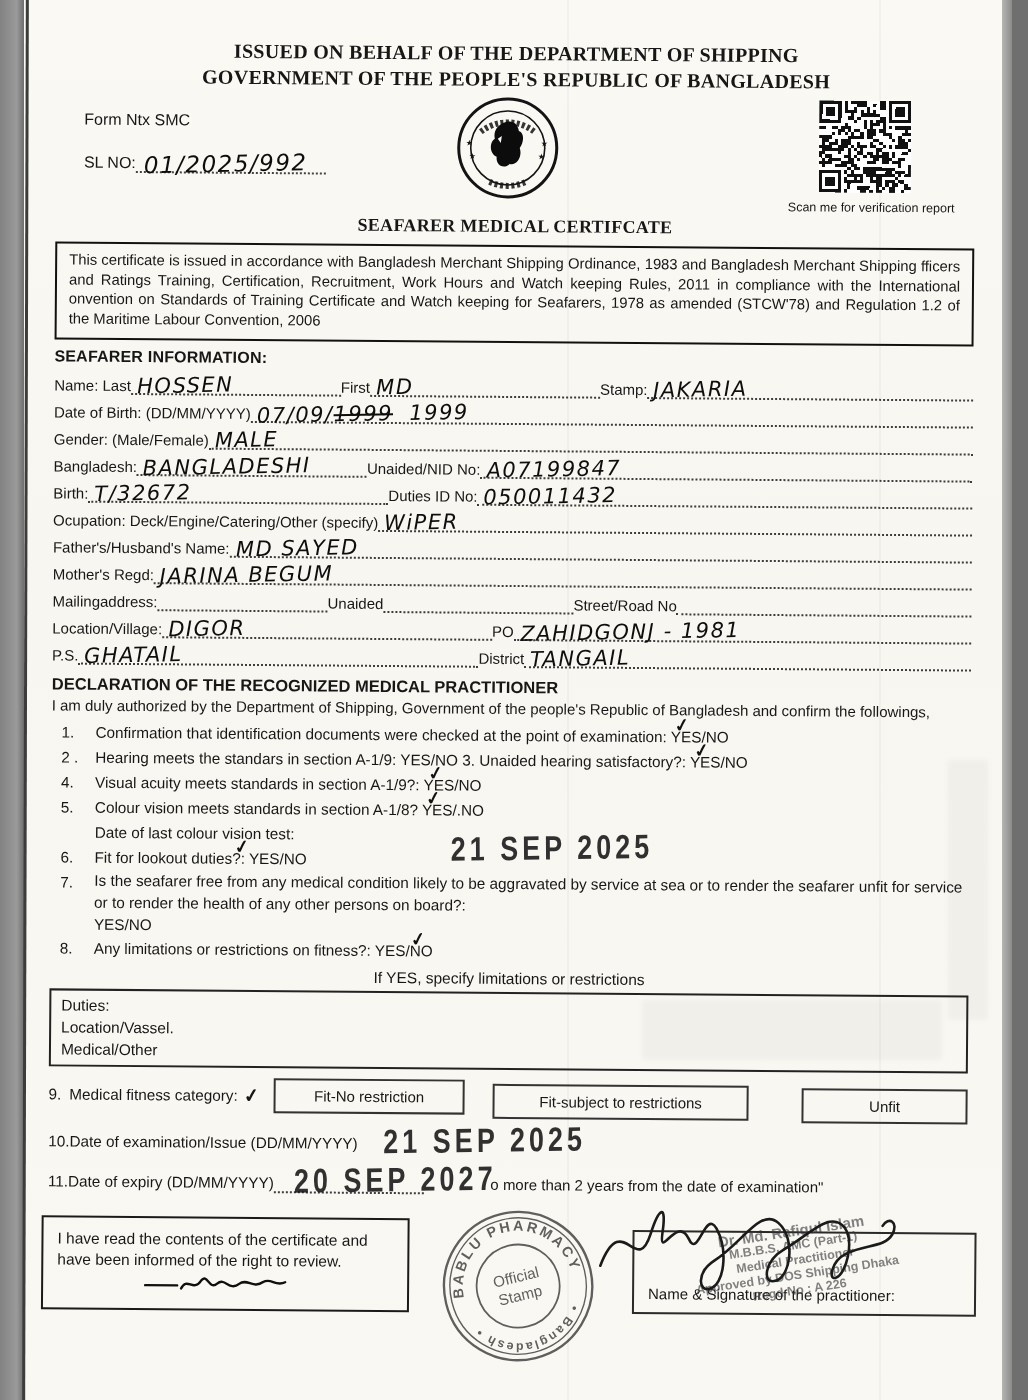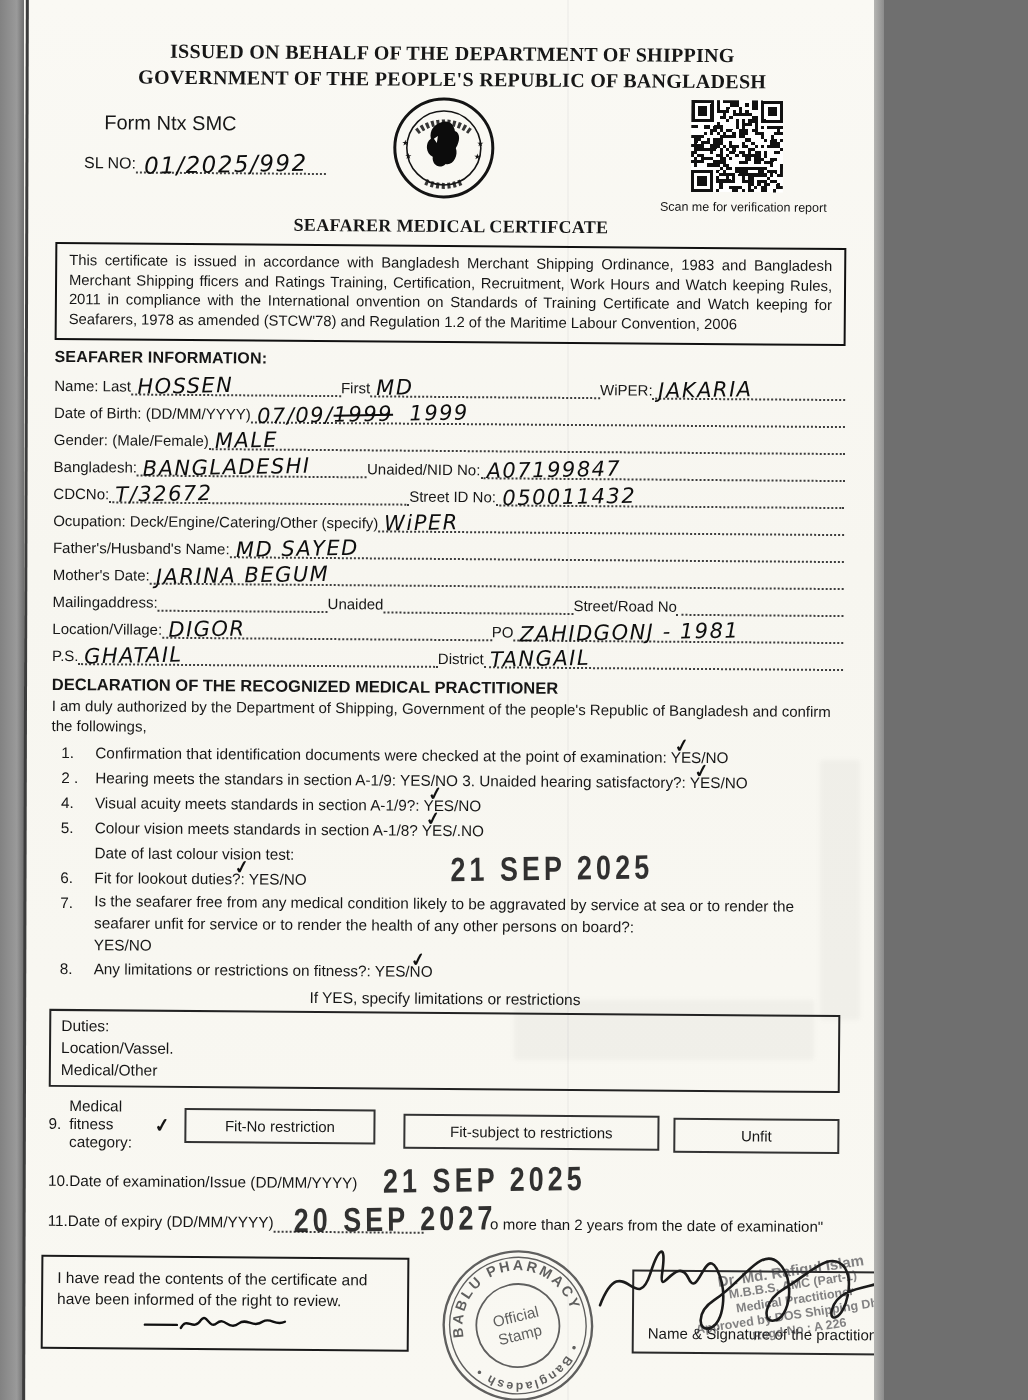--- a/index.html
+++ b/index.html
@@ -1,30 +1,30 @@
 <!DOCTYPE html>
 <html><head>
 <meta charset="utf-8">
 <style>
   html,body{margin:0;padding:0;background:#6f6f6f;}
-  .scan{position:relative;width:884px;height:1400px;background:#f9f8f3;overflow:hidden;
+  .scan{position:relative;width:1012px;height:1400px;background:#f9f8f3;overflow:hidden;
         font-family:"Liberation Sans",sans-serif;color:#171717;}
   .edge-left{position:absolute;left:0;top:0;bottom:0;width:24px;
     background:linear-gradient(90deg,#828282,#9a9a9a 70%,#6e6e6e);z-index:5;}
   .edge-left:after{content:"";position:absolute;right:-3px;top:0;bottom:0;width:3px;background:#3c3c3c;transform:rotate(.15deg);}
   .edge-right{position:absolute;right:0;top:0;bottom:0;width:10px;
     background:linear-gradient(90deg,#b5b5b2,#8c8c8c);z-index:5;}
   .paper{position:absolute;left:27px;right:10px;top:0;bottom:0;
     background:linear-gradient(180deg,#faf9f4 0%,#f7f6f0 40%,#f9f8f2 100%);}
   .streak{position:absolute;top:0;bottom:0;width:2px;background:rgba(60,60,80,.04);}
   .content{position:relative;padding:40px 28px 0 28px;transform:rotate(.45deg);transform-origin:50% 20%;}
 
   .hdr{font-family:"Liberation Serif",serif;font-weight:700;text-align:center;font-size:20px;line-height:26px;letter-spacing:.3px;}
   .meta{position:relative;height:110px;margin-top:10px;}
-  .formno{position:absolute;left:28px;top:12px;font-size:20px;margin-left:20px;}
+  .formno{position:absolute;left:28px;top:12px;font-size:16px;}
   .slrow{position:absolute;left:28px;top:52px;font-size:16px;display:flex;align-items:flex-end;}
   .slfill{display:inline-block;width:190px;border-bottom:2px dotted #444;position:relative;height:20px;}
   .hw{font-family:"DejaVu Sans",sans-serif;font-style:italic;font-size:21px;letter-spacing:1.5px;
       color:#0e0e0e;display:inline-block;transform:rotate(-1.5deg);white-space:nowrap;line-height:1;}
   .slfill .hw{position:absolute;left:8px;bottom:-4px;font-size:23px;}
   .seal{position:absolute;left:50%;top:-6px;transform:translateX(-58%);}
   .qr{position:absolute;right:64px;top:-4px;}
   .qrcap{position:absolute;right:20px;top:96px;font-size:12.5px;}
 
   .title{font-family:"Liberation Serif",serif;font-weight:700;text-align:center;font-size:18px;margin-top:4px;letter-spacing:.3px;}
@@ -460,21 +460,21 @@
 
       <div class="frow">
         <span class="lbl">Name: Last</span>
         <span class="fill w210">
             <span class="hw">HOSSEN</span>
           </span>
         <span class="lbl">First</span>
         <span class="fill w230">
             <span class="hw">MD</span>
           </span>
-        <span class="lbl">WiPER:</span>
+        <span class="lbl">Stamp:</span>
         <span class="fill grow">
             <span class="hw">JAKARIA</span>
           </span>
       </div>
 
       <div class="frow">
         <span class="lbl">Date of Birth: (DD/MM/YYYY)</span>
         <span class="fill grow">
           <span class="hw"><span>07/09/</span><s>1999</s>&nbsp;&nbsp;<span>1999</span></span>
         </span>
@@ -492,46 +492,46 @@
         <span class="fill w230">
             <span class="hw">BANGLADESHI</span>
           </span>
         <span class="lbl">Unaided/NID No:</span>
         <span class="fill grow">
             <span class="hw">A07199847</span>
           </span>
       </div>
 
       <div class="frow">
-        <span class="lbl">CDCNo:</span>
+        <span class="lbl">Birth:</span>
         <span class="fill w230" style="flex:0 0 300px">
             <span class="hw">T/32672</span>
           </span>
-        <span class="lbl">Street ID No:</span>
+        <span class="lbl">Duties ID No:</span>
         <span class="fill grow">
             <span class="hw">050011432</span>
           </span>
       </div>
 
       <div class="frow">
         <span class="lbl">Ocupation: Deck/Engine/Catering/Other (specify)</span>
         <span class="fill grow">
             <span class="hw">WiPER</span>
           </span>
       </div>
 
       <div class="frow">
         <span class="lbl">Father's/Husband's Name:</span>
         <span class="fill grow">
             <span class="hw">MD SAYED</span>
           </span>
       </div>
 
       <div class="frow">
-        <span class="lbl">Mother's Date:</span>
+        <span class="lbl">Mother's Regd:</span>
         <span class="fill grow">
             <span class="hw">JARINA BEGUM</span>
           </span>
       </div>
 
       <div class="frow">
         <span class="lbl">Mailingaddress:</span>
         <span class="fill w170"></span>
         <span class="lbl">Unaided</span>
         <span class="fill w190"></span>

